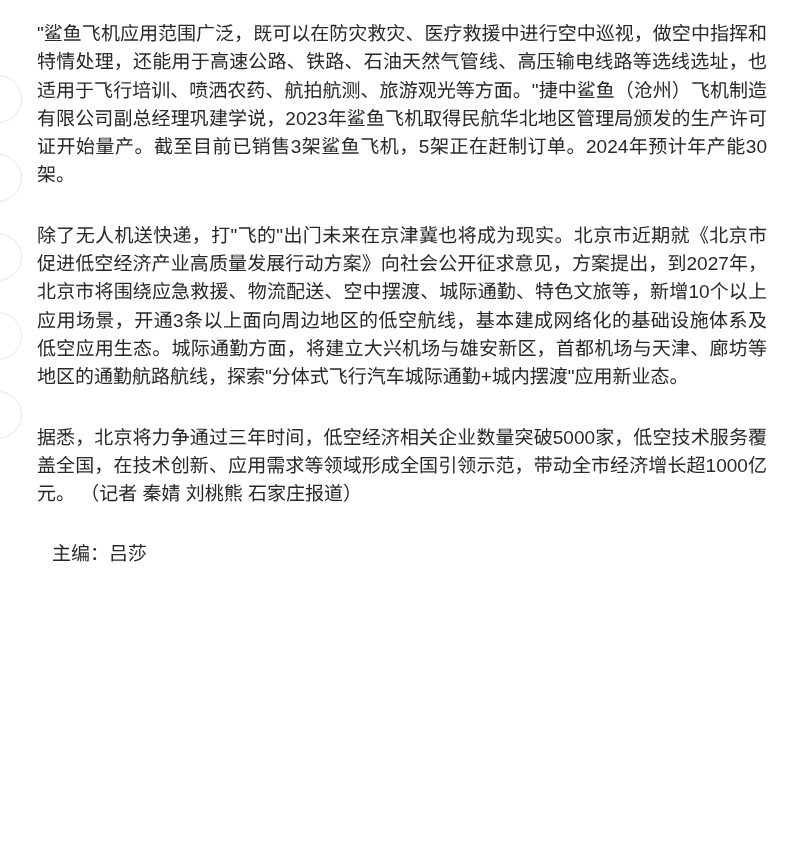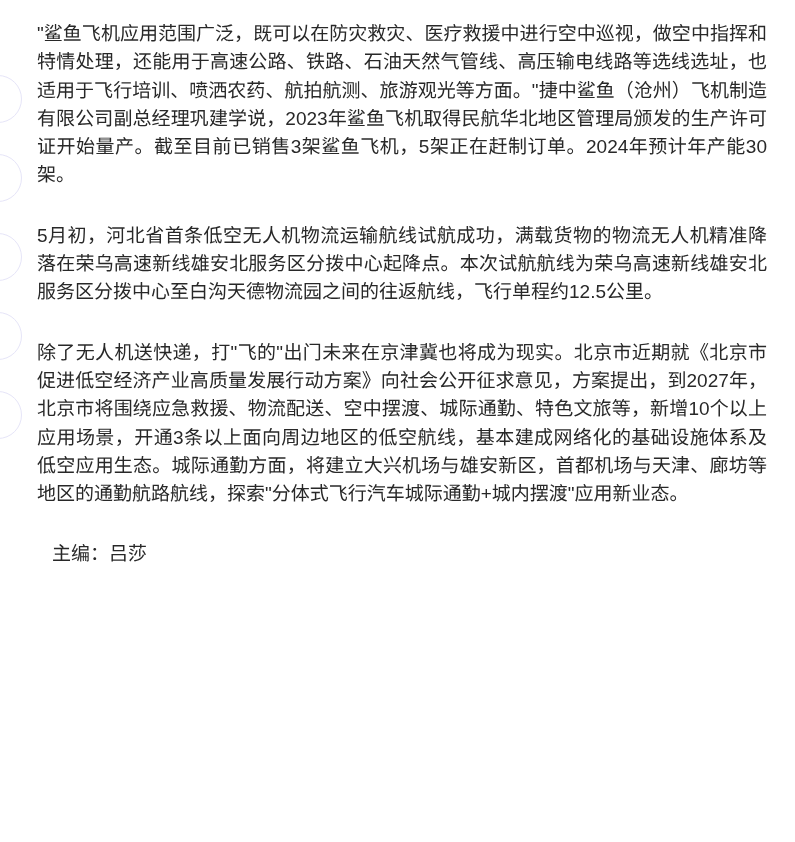--- a/index.html
+++ b/index.html
@@ -65,16 +65,16 @@
 <div class="share-rail">
   <div class="share-circle"></div>
   <div class="share-circle"></div>
   <div class="share-circle"></div>
   <div class="share-circle"></div>
   <div class="share-circle"></div>
 </div>
 
 <article class="article">
   <p>"鲨鱼飞机应用范围广泛，既可以在防灾救灾、医疗救援中进行空中巡视，做空中指挥和特情处理，还能用于高速公路、铁路、石油天然气管线、高压输电线路等选线选址，也适用于飞行培训、喷洒农药、航拍航测、旅游观光等方面。"捷中鲨鱼（沧州）飞机制造有限公司副总经理巩建学说，2023年鲨鱼飞机取得民航华北地区管理局颁发的生产许可证开始量产。截至目前已销售3架鲨鱼飞机，5架正在赶制订单。2024年预计年产能30架。</p>
-  <p>5月初，河北省首条低空无人机物流运输航线试航成功，满载货物的物流无人机精准降落在荣乌高速新线雄安北服务区分拨中心起降点。本次试航航线为荣乌高速新线雄安北服务区分拨中心至白沟天德物流园之间的往返航线，飞行单程约12.5公里。</p>
   <p>除了无人机送快递，打"飞的"出门未来在京津冀也将成为现实。北京市近期就《北京市促进低空经济产业高质量发展行动方案》向社会公开征求意见，方案提出，到2027年，北京市将围绕应急救援、物流配送、空中摆渡、城际通勤、特色文旅等，新增10个以上应用场景，开通3条以上面向周边地区的低空航线，基本建成网络化的基础设施体系及低空应用生态。城际通勤方面，将建立大兴机场与雄安新区，首都机场与天津、廊坊等地区的通勤航路航线，探索"分体式飞行汽车城际通勤+城内摆渡"应用新业态。</p>
+  <p>据悉，北京将力争通过三年时间，低空经济相关企业数量突破5000家，低空技术服务覆盖全国，在技术创新、应用需求等领域形成全国引领示范，带动全市经济增长超1000亿元。 （记者 秦婧 刘桃熊 石家庄报道）</p>
   <p class="credit">主编：吕莎</p>
 </article>
 
 </body></html>

